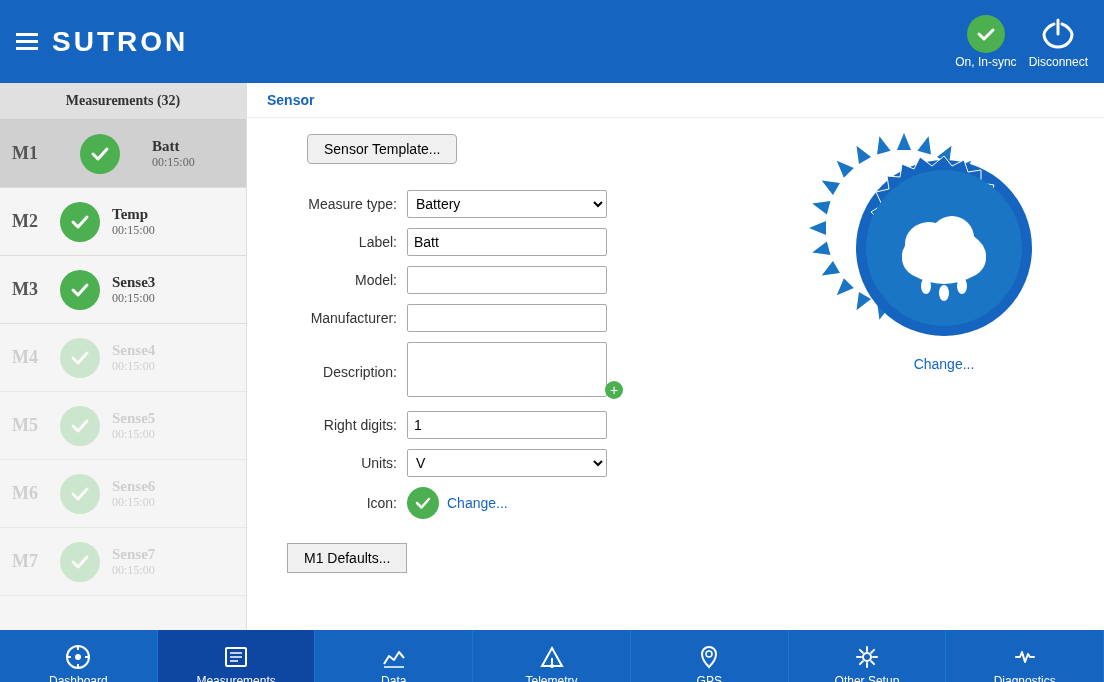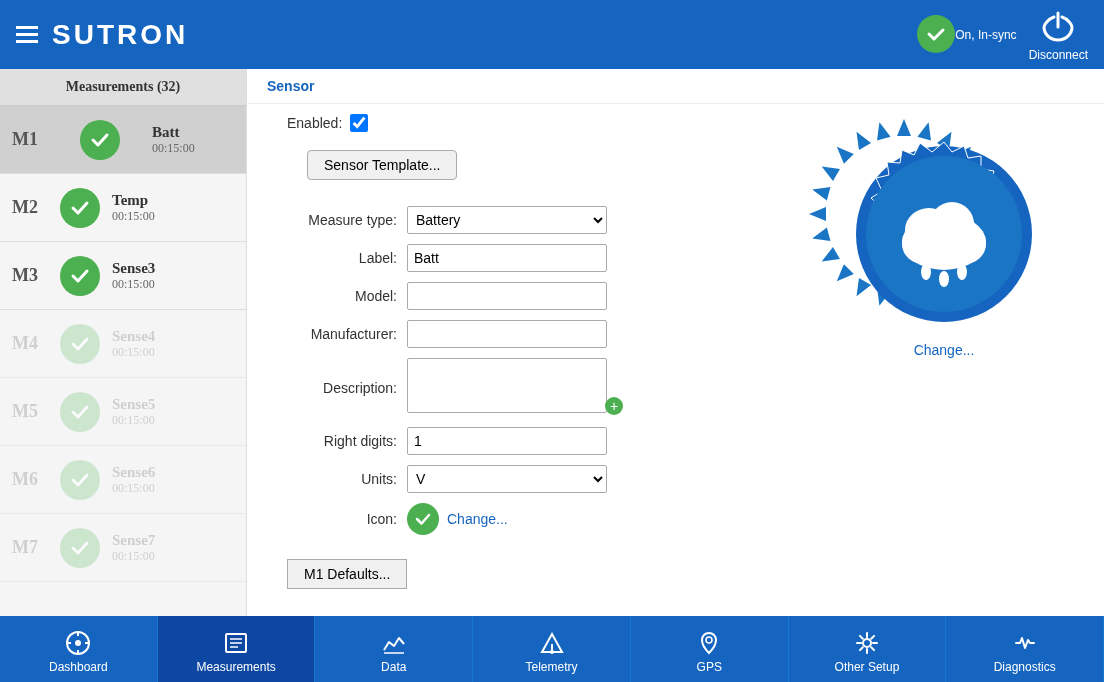--- a/index.html
+++ b/index.html
@@ -1,21 +1,21 @@
 <!DOCTYPE html>
 <html><head>
   <meta charset="utf-8">
   <style>
     * { box-sizing: border-box; margin: 0; padding: 0; }
     body { font-family: Arial, sans-serif; width: 1104px; height: 682px; overflow: hidden; background: #fff; }
 
     
     .header {
       background: #1565c0;
-      height: 69px;
+      height: 83px;
       display: flex;
       align-items: center;
       justify-content: space-between;
       padding: 0 16px;
     }
     .header-logo {
       display: flex;
       align-items: center;
       gap: 10px;
     }
@@ -36,20 +36,21 @@
       font-weight: bold;
       letter-spacing: 3px;
     }
     .header-right {
       display: flex;
       align-items: center;
       gap: 12px;
     }
     .status-btn {
       display: flex;
+      flex-direction: column;
       align-items: center;
       color: white;
       font-size: 12px;
       cursor: pointer;
     }
     .status-icon-circle {
       width: 38px;
       height: 38px;
       background: #4caf50;
       border-radius: 50%;
@@ -462,24 +463,20 @@
   </div>
 
   <div class="content">
     <div class="content-header">
       <span class="section-label">Sensor</span>
     </div>
     <div class="content-body">
 
       <div class="form-area">
 
-        <div class="enabled-row">
-          <span class="enabled-label">Enabled:</span>
-          <input type="checkbox" checked="" style="">
-        </div>
 
         <div style="margin-bottom: 12px; margin-left: 20px;">
           <button class="template-btn">Sensor Template...</button>
         </div>
 
         <div class="form-row">
           <span class="form-label">Measure type:</span>
           <select class="form-select">
             <option>Battery</option>
             <option>Temperature</option>

